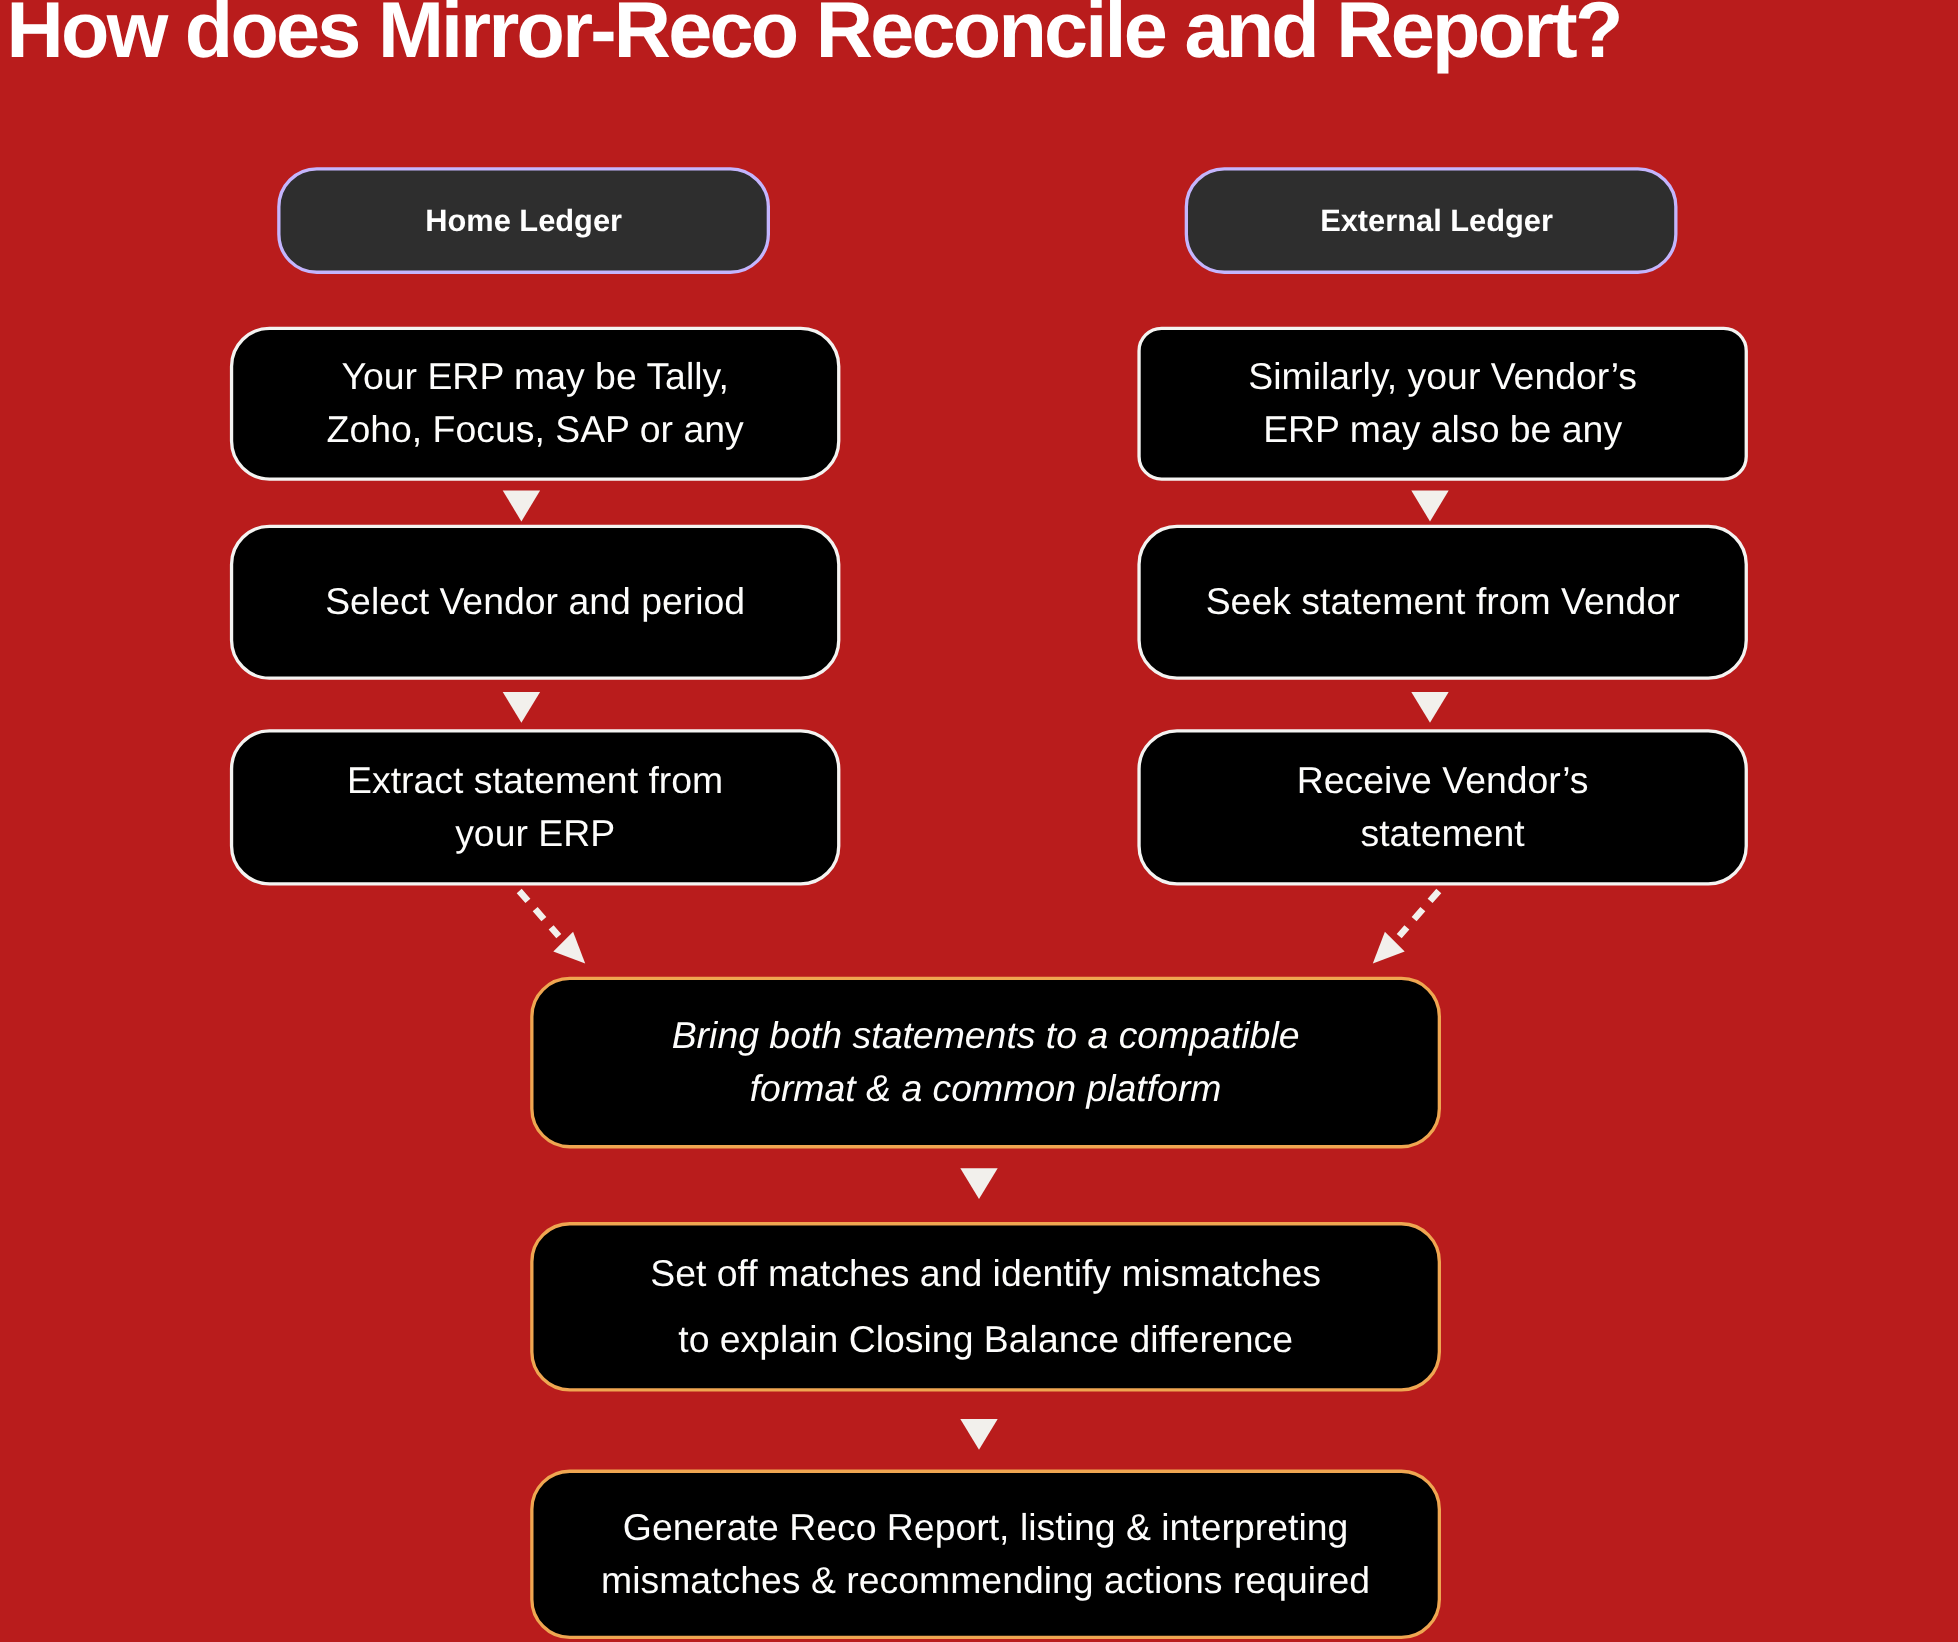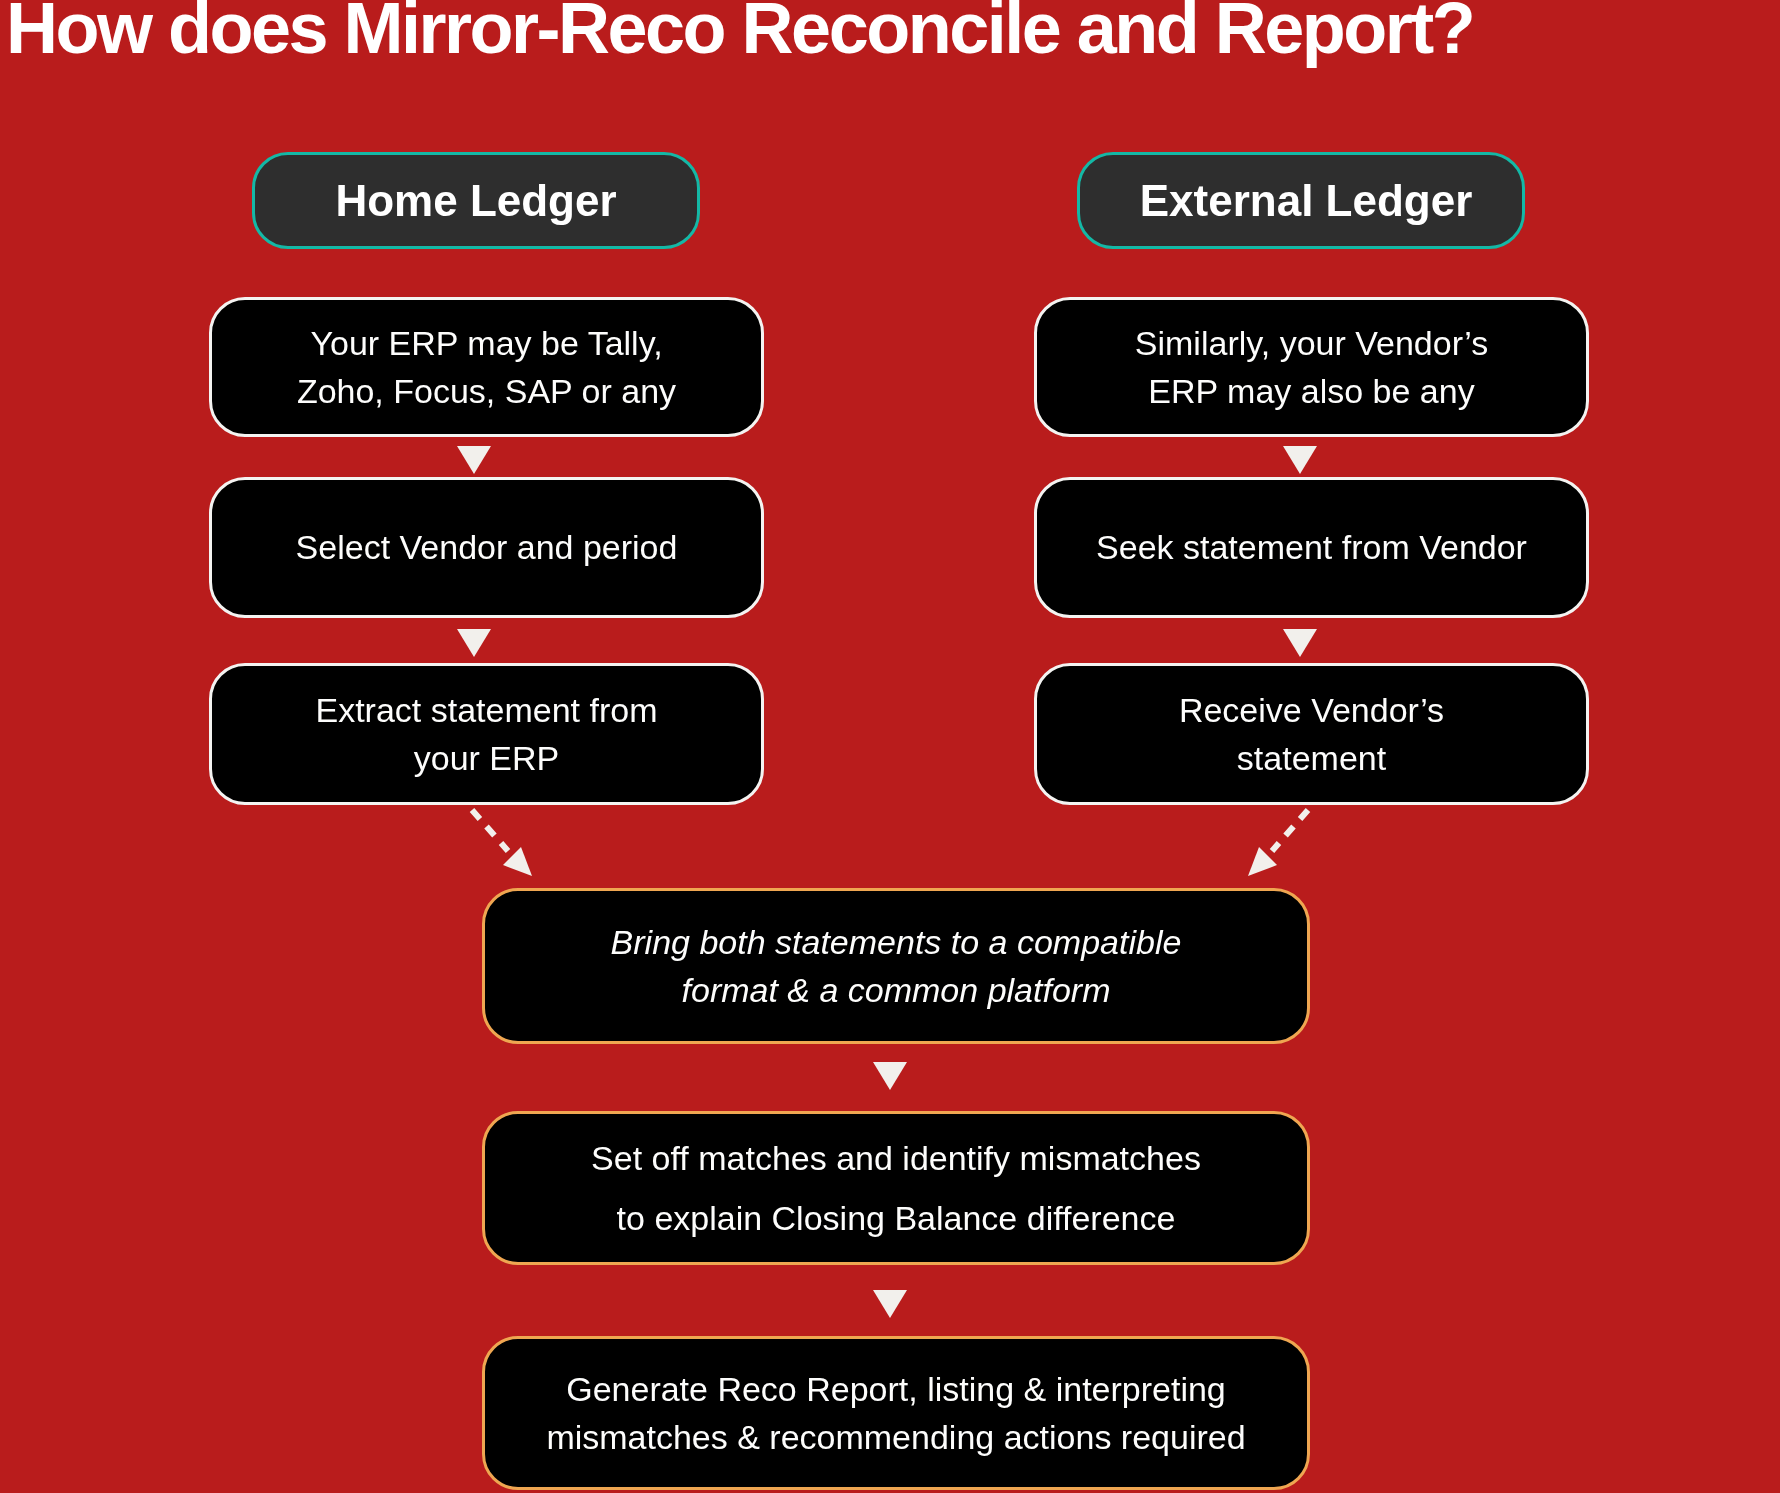--- a/index.html
+++ b/index.html
@@ -1,22 +1,22 @@
 <!DOCTYPE html>
 <html><head>
 <meta charset="utf-8">
 <style>
   html,body{margin:0;padding:0;background:#000000;}
   .canvas{position:relative;width:1780px;height:1493px;background:#b91c1c;overflow:hidden;
           font-family:"Liberation Sans",sans-serif;}
   .title{position:absolute;left:6px;top:-8px;color:#ffffff;font-size:72px;font-weight:bold;
          letter-spacing:-2.5px;white-space:nowrap;line-height:1;}
-  .badge{position:absolute;width:448px;height:97px;background:#2e2e2e;border:3px solid #14b8a6;
+  .badge{position:absolute;width:448px;height:97px;background:#2e2e2e;border:3px solid #c4b5fd;
          border-radius:36px;display:flex;align-items:center;justify-content:center;
-         color:#ffffff;font-size:44px;font-weight:bold;box-sizing:border-box;}
+         color:#ffffff;font-size:28px;font-weight:bold;box-sizing:border-box;}
   .box{position:absolute;background:#000000;border:3px solid #f4f3f1;border-radius:36px;
        display:flex;flex-direction:column;align-items:center;justify-content:center;
        color:#fdfdfc;font-size:34px;line-height:1.42;text-align:center;box-sizing:border-box;margin-left:12px;}
   .box.orange{border-color:#efa651;}
   .tri{position:absolute;width:0;height:0;border-left:17px solid transparent;
        border-right:17px solid transparent;border-top:28px solid #f2f0ec;}
   .dashed{position:absolute;}
 </style>
 </head>
 <body>
@@ -30,21 +30,21 @@
   </div>
   <div class="badge" style="left:1077px;top:152px;padding-left:10px;">
     <span>External Ledger</span>
   </div>
 
   <div class="box" style="left:197px;top:297px;width:555px;height:140px;">
     <div>Your ERP may be Tally,</div>
     <div>Zoho, Focus, SAP or any</div>
   </div>
 
-  <div class="box" style="left:1022px;top:297px;width:555px;height:140px;">
+  <div class="box" style="left:1022px;top:297px;width:555px;height:140px;border-radius:22px;">
     <div>Similarly, your Vendor’s</div>
     <div>ERP may also be any</div>
   </div>
 
   <div class="tri" style="left:457px;top:446px;"></div>
   <div class="tri" style="left:1283px;top:446px;"></div>
 
   <div class="box" style="left:197px;top:477px;width:555px;height:141px;">
     <div>Select Vendor and period</div>
   </div>

